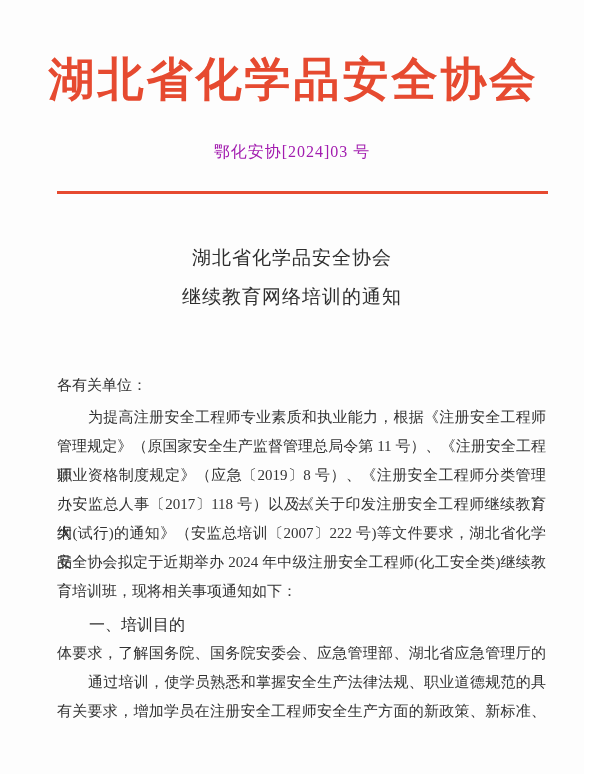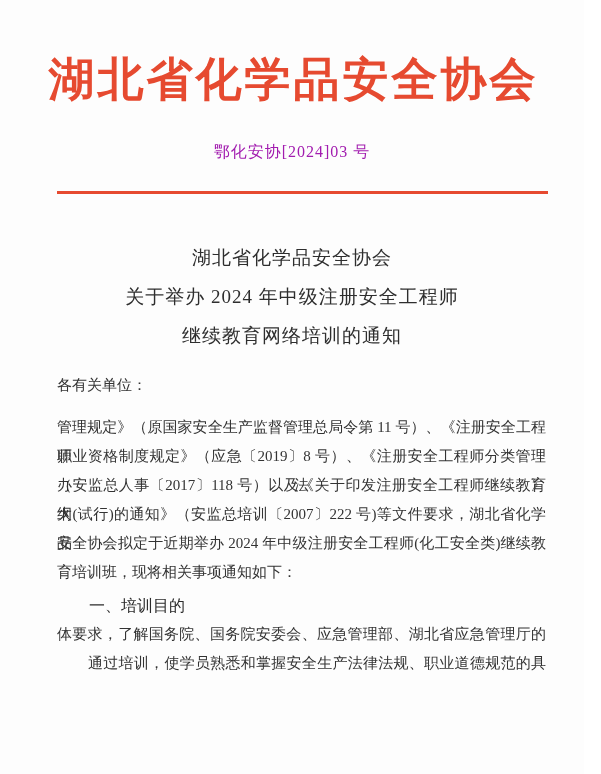--- a/index.html
+++ b/index.html
@@ -65,21 +65,21 @@
   .doc-body {
     position: absolute;
     top: 371px;
     left: 57px;
     width: 489px;
     font-size: 15px;
     line-height: 29px;
     color: #333333;
   }
   .salutation {
-    margin-bottom: 13px;
+    margin-bottom: 3px;
     white-space: nowrap;
   }
   .para .line {
     height: 29px;
   }
   .para .line.fill {
     text-align: justify;
     text-align-last: justify;
   }
   .para .line.indent {
@@ -103,39 +103,40 @@
 <div class="page">
 
   <div class="org-name">湖北省化学品安全协会</div>
 
   <div class="doc-number">鄂化安协[2024]03 号</div>
 
   <div class="red-rule"></div>
 
   <div class="doc-title">
     <div>湖北省化学品安全协会</div>
-    <div>关于举办 2024 年中级注册安全工程师</div>
     <div>继续教育网络培训的通知</div>
   </div>
 
   <div class="doc-body">
 
     <div class="salutation">各有关单位：</div>
 
     <div class="para">
+      <div class="line fill indent">为提高注册安全工程师专业素质和执业能力，根据《注册安全工程师</div>
       <div class="line fill">管理规定》（原国家安全生产监督管理总局令第 11 号）、《注册安全工程师</div>
       <div class="line fill">职业资格制度规定》（应急〔2019〕8 号）、《注册安全工程师分类管理办法》</div>
       <div class="line fill">（安监总人事〔2017〕118 号）以及《关于印发注册安全工程师继续教育大</div>
       <div class="line fill">纲(试行)的通知》（安监总培训〔2007〕222 号)等文件要求，湖北省化学品</div>
       <div class="line fill">安全协会拟定于近期举办 2024 年中级注册安全工程师(化工安全类)继续教</div>
       <div class="line">育培训班，现将相关事项通知如下：</div>
     </div>
 
     <div class="section-heading">一、培训目的</div>
 
     <div class="para">
       <div class="line fill">体要求，了解国务院、国务院安委会、应急管理部、湖北省应急管理厅的</div>
       <div class="line fill indent">通过培训，使学员熟悉和掌握安全生产法律法规、职业道德规范的具</div>
+      <div class="line fill">有关要求，增加学员在注册安全工程师安全生产方面的新政策、新标准、</div>
     </div>
 
   </div>
 
 </div>
 
 </body></html>

